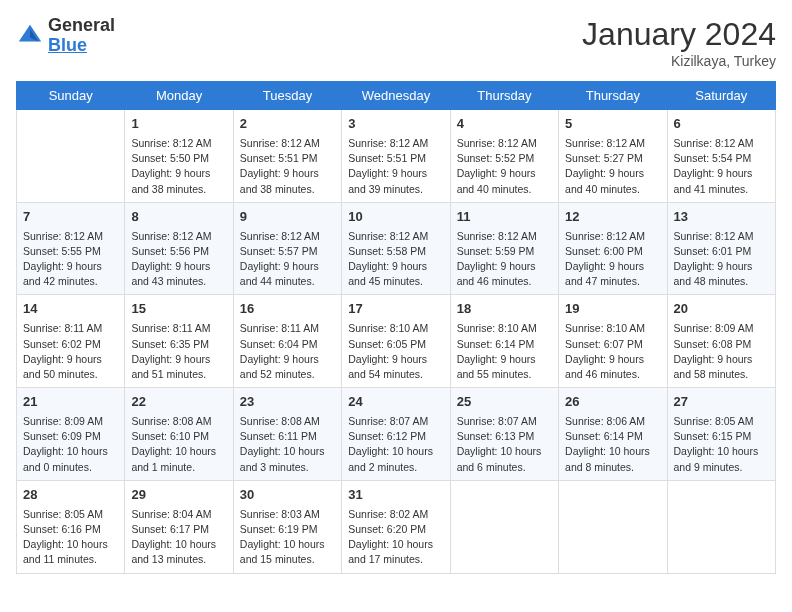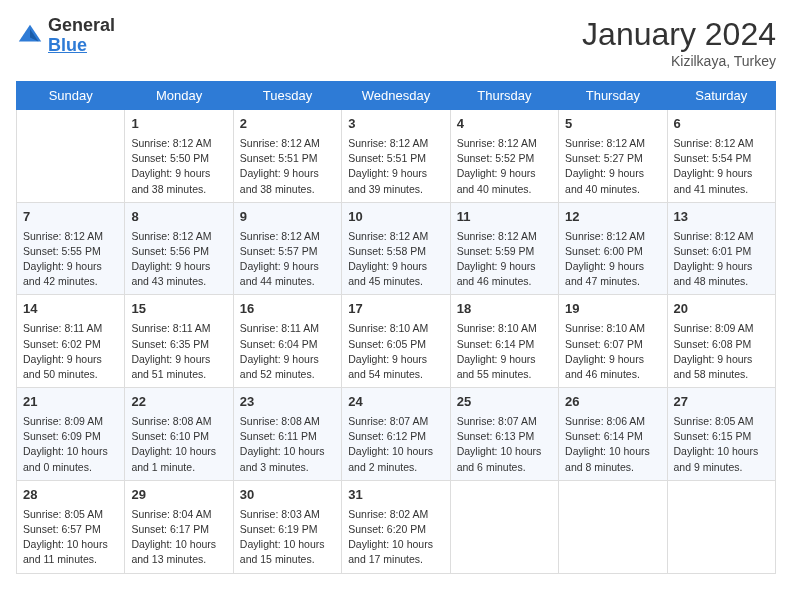--- a/index.html
+++ b/index.html
@@ -323,21 +323,21 @@
           <div class="day-info">Sunrise: 8:05 AM</div>
           <div class="day-info">Sunset: 6:15 PM</div>
           <div class="day-info">Daylight: 10 hours</div>
           <div class="day-info">and 9 minutes.</div>
         </td>
       </tr>
       <tr>
         <td>
           <span class="day-num">28</span>
           <div class="day-info">Sunrise: 8:05 AM</div>
-          <div class="day-info">Sunset: 6:57 PM</div>
+          <div class="day-info">Sunset: 6:16 PM</div>
           <div class="day-info">Daylight: 10 hours</div>
           <div class="day-info">and 11 minutes.</div>
         </td>
         <td>
           <span class="day-num">29</span>
           <div class="day-info">Sunrise: 8:04 AM</div>
           <div class="day-info">Sunset: 6:17 PM</div>
           <div class="day-info">Daylight: 10 hours</div>
           <div class="day-info">and 13 minutes.</div>
         </td>

